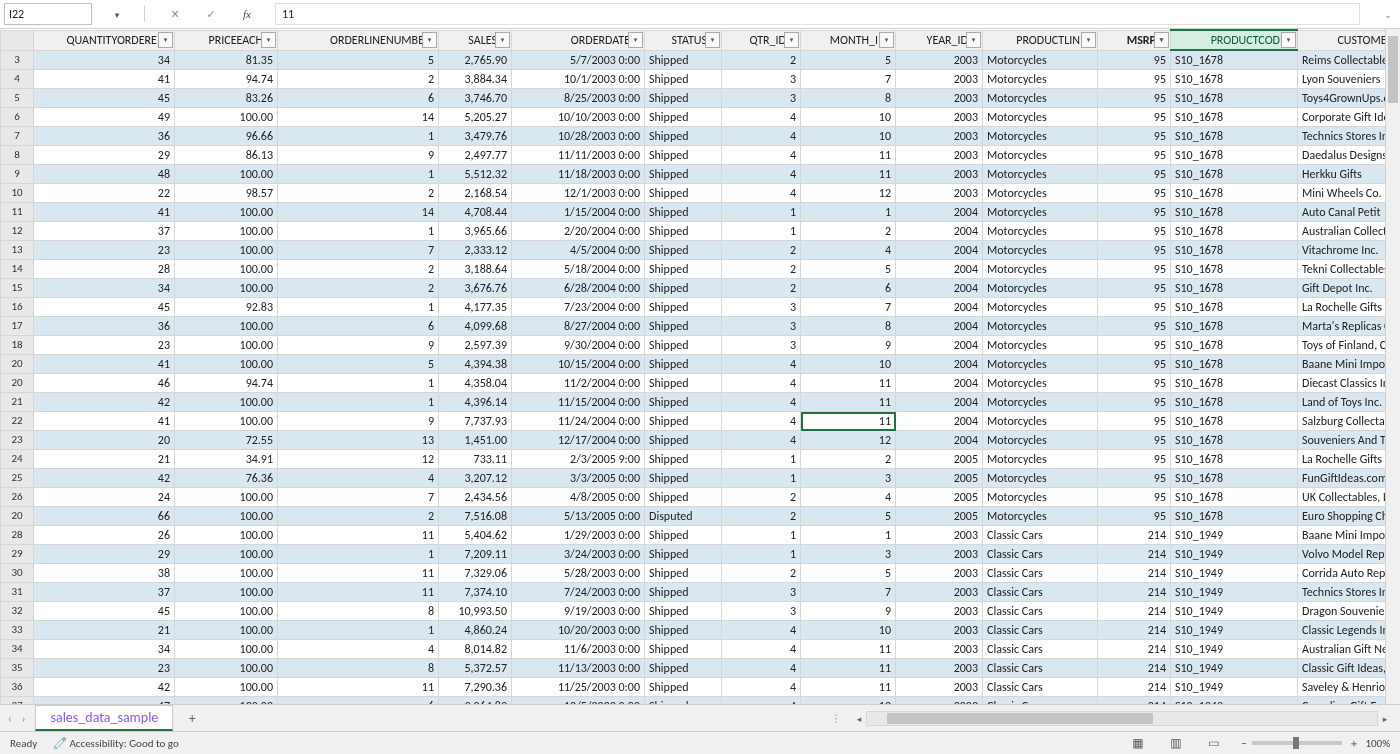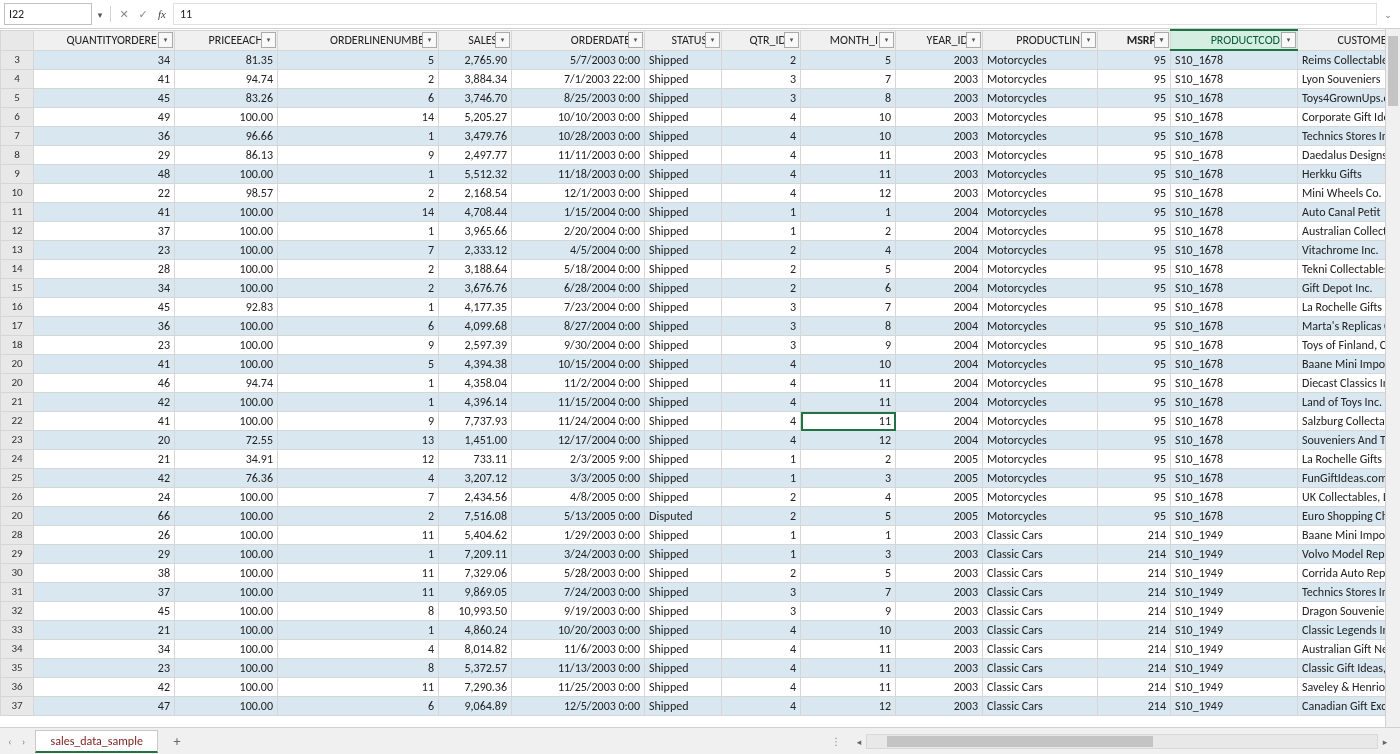--- a/index.html
+++ b/index.html
@@ -1,17 +1,17 @@
 <!DOCTYPE html>
 <html><head>
 <meta charset="utf-8">
 <style>
 html,body{margin:0;padding:0;font-family:"Segoe UI",Calibri,Arial,sans-serif;font-size:12px;color:#222;background:#fff;user-select:none;overflow:hidden}
 .workbook{width:1400px;height:754px;display:flex;flex-direction:column;background:#f5f5f5}
-.formula-bar{display:flex;align-items:center;height:28px;background:#fff;border-bottom:1px solid #d0d0d0;padding:0 4px;gap:3px}
+.formula-bar{display:flex;align-items:center;height:28px;background:#fff;border-bottom:1px solid #d0d0d0;padding:0 4px;gap:20px}
 .namebox{width:78px;height:20px;border:1px solid #c0c0c0;background:#fff;padding:0 4px;display:flex;align-items:center}
 .chev{width:10px;text-align:center;color:#555;font-size:9px}
 .fb-btn{width:16px;height:18px;display:flex;align-items:center;justify-content:center;color:#888;font-size:11px}
 .fb-btn.fx{font-style:italic;font-family:'Times New Roman',serif;color:#444}
 .fb-input{flex:1;height:20px;border:1px solid #e0e0e0;background:#fff;padding:0 6px;display:flex;align-items:center}
 .fb-expand{width:16px;display:flex;align-items:center;justify-content:center;color:#777;font-size:9px}
 .grid-area{flex:1;display:flex;overflow:hidden;background:#fff}
 table{border-collapse:collapse;table-layout:fixed;width:100%;font-size:12px}
 th,td{border:.5px solid #d6d6d6;height:18px;line-height:18px;white-space:nowrap;overflow:hidden;padding:0 4px}
 th{background:#f0f0f0;font-weight:400;color:#333;position:sticky;top:0}
@@ -21,21 +21,21 @@
 td.num{text-align:right}
 td.lft{text-align:left}
 tr.odd td{background:#d9e8f0}
 tr.even td{background:#fff}
 .rowhead{background:#e8e8e8!important}
 .active-col{border-top:2px solid #217346;border-bottom:2px solid #217346;background:#d4efe2!important;color:#0a5c36}
 td.active-cell{outline:2px solid #217346;outline-offset:-2px;position:relative}
 .sc-btn{width:14px;height:14px;display:flex;align-items:center;justify-content:center;color:#666;font-size:9px}
 .sheet-tabs{height:26px;background:#f0f0f0;border-top:1px solid #d0d0d0;display:flex;align-items:center;padding:0 8px;gap:10px}
 .nav-arrow{color:#888;font-size:11px;cursor:pointer}
-.tab{padding:3px 14px;background:#fff;border:1px solid #c8c8c8;border-bottom:2px solid #217346;font-size:12px;color:#7f1d1d}
+.tab{padding:3px 14px;background:#fff;border:1px solid #c8c8c8;border-bottom:2px solid #217346;font-size:14px;color:#8b5cf6}
 .add-tab{width:18px;height:18px;border-radius:50%;color:#666;display:flex;align-items:center;justify-content:center;font-size:14px}
 .tab-spacer{flex:1}
 .tab-dots{color:#888;letter-spacing:1px;font-size:10px}
 .status-bar{height:22px;background:#f0f0f0;border-top:1px solid #d0d0d0;display:flex;align-items:center;padding:0 10px;font-size:11px;color:#444;gap:16px}
 .status-bar .spacer{flex:1}
 .view-btn{width:22px;height:16px;display:flex;align-items:center;justify-content:center;color:#555;font-size:12px}
 .zoom{display:flex;align-items:center;gap:6px}
 .zoom .slider{width:90px;height:4px;background:#c8c8c8;position:relative}
 .zoom .slider .knob{position:absolute;left:45%;top:-4px;width:6px;height:12px;background:#777}
 .vscroll{width:14px;background:#f0f0f0;border-left:1px solid #d0d0d0;display:flex;flex-direction:column}
@@ -97,21 +97,21 @@
               <td class="num">95</td>
               <td class="lft">S10_1678</td>
               <td class="lft">Reims Collectables</td>
             </tr>
             <tr class="even">
               <td class="rowhead">4</td>
               <td class="num">41</td>
               <td class="num">94.74</td>
               <td class="num">2</td>
               <td class="num">3,884.34</td>
-              <td class="num">7/1/2003 22:00</td>
+              <td class="num">10/1/2003 0:00</td>
               <td class="lft">Shipped</td>
               <td class="num">3</td>
               <td class="num">7</td>
               <td class="num">2003</td>
               <td class="lft">Motorcycles</td>
               <td class="num">95</td>
               <td class="lft">S10_1678</td>
               <td class="lft">Lyon Souveniers</td>
             </tr>
             <tr class="odd">
@@ -528,21 +528,21 @@
               <td class="lft">Classic Cars</td>
               <td class="num">214</td>
               <td class="lft">S10_1949</td>
               <td class="lft">Corrida Auto Replica:</td>
             </tr>
             <tr class="odd">
               <td class="rowhead">31</td>
               <td class="num">37</td>
               <td class="num">100.00</td>
               <td class="num">11</td>
-              <td class="num">9,869.05</td>
+              <td class="num">7,374.10</td>
               <td class="num">7/24/2003 0:00</td>
               <td class="lft">Shipped</td>
               <td class="num">3</td>
               <td class="num">7</td>
               <td class="num">2003</td>
               <td class="lft">Classic Cars</td>
               <td class="num">214</td>
               <td class="lft">S10_1949</td>
               <td class="lft">Technics Stores Inc.</td>
             </tr>
@@ -661,14 +661,30 @@
     <div class="tab-dots">⋮</div>
     <div class="hscroll-row">
       <div class="sc-btn">◂</div>
       <div class="track" style="flex:1;height:13px;background:#e8e8e8;border:1px solid #d8d8d8;position:relative">
         <div class="thumb" style="position:absolute;left:4%;width:52%;top:1px;bottom:1px;background:#c4c4c4"></div>
       </div>
       <div class="sc-btn">▸</div>
     </div>
   </div>
 
+  <div class="status-bar">
+    <span>Ready</span>
+    <span>🧷 <span>Accessibility: Good to go</span></span>
+    <div class="spacer"></div>
+    <div class="view-btn">▦</div>
+    <div class="view-btn">▥</div>
+    <div class="view-btn">▭</div>
+    <div class="zoom">
+      <span>−</span>
+      <div class="slider">
+          <div class="knob"></div>
+        </div>
+      <span>＋</span>
+      <span>100%</span>
+    </div>
+  </div>
 
 </div>
 
 </body></html>

